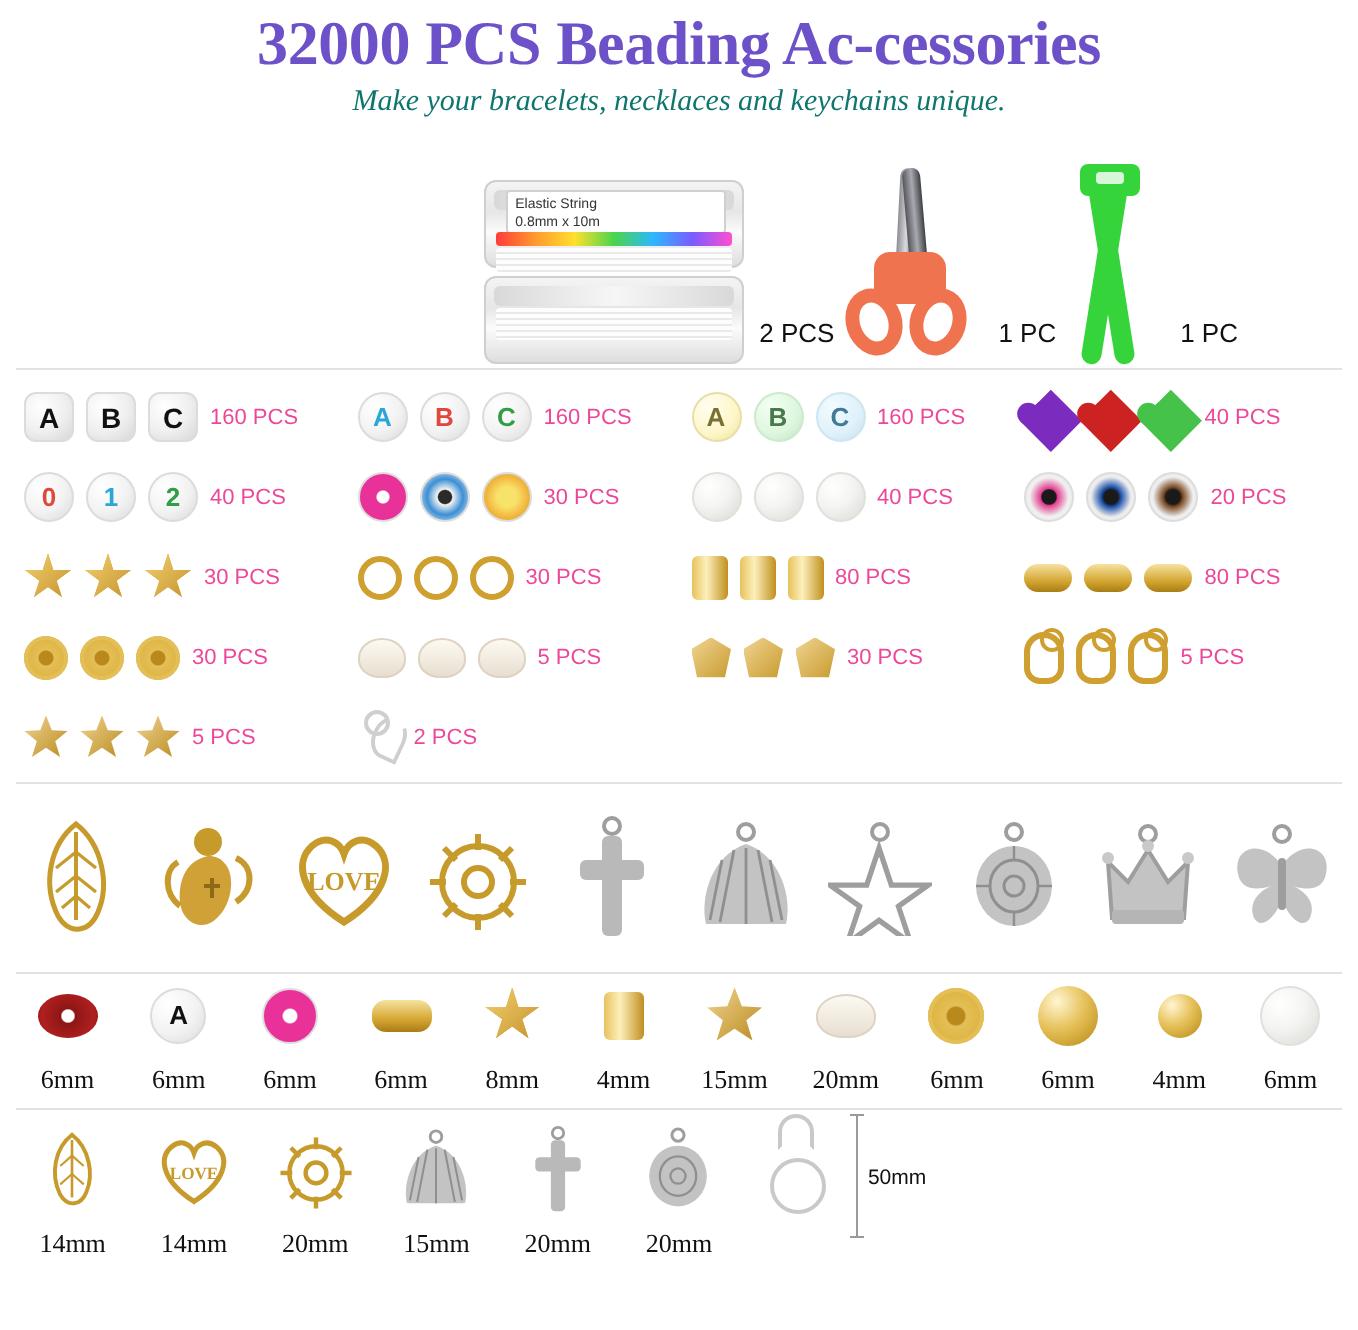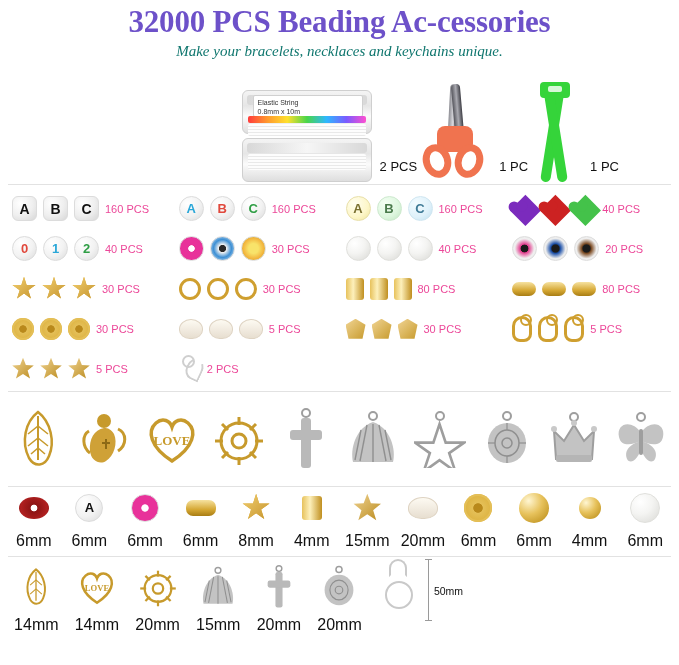--- a/index.html
+++ b/index.html
@@ -272,21 +272,21 @@
   .charm { width:60px; height:80px; display:flex; align-items:center; justify-content:center; }
 
   
   .sizes {
     display:grid;
     grid-template-columns:repeat(11,1fr);
     padding:0 6px;
   }
   .size-cell { display:flex; flex-direction:column; align-items:center; gap:3px; }
   .size-art { height:42px; display:flex; align-items:center; justify-content:center; }
-  .size-lbl { font-size:16px; color:#111; }
+  .size-lbl { font-size:13px; color:#111;font-family:Liberation Serif, serif; }
 
   .sizes2 {
     display:grid;
     grid-template-columns:repeat(10,1fr);
     padding:0 6px;
   }
   .size-cell2 { display:flex; flex-direction:column; align-items:center; gap:3px; }
   .size-art2 { height:52px; display:flex; align-items:center; justify-content:center; }
 
   .earwire { position:relative; width:46px; height:62px; }

